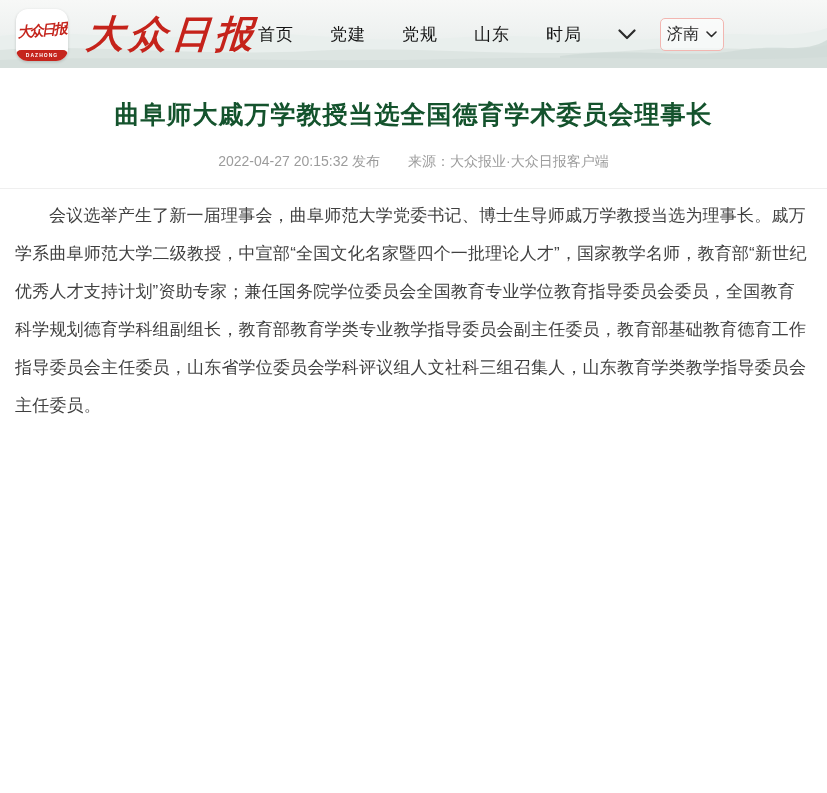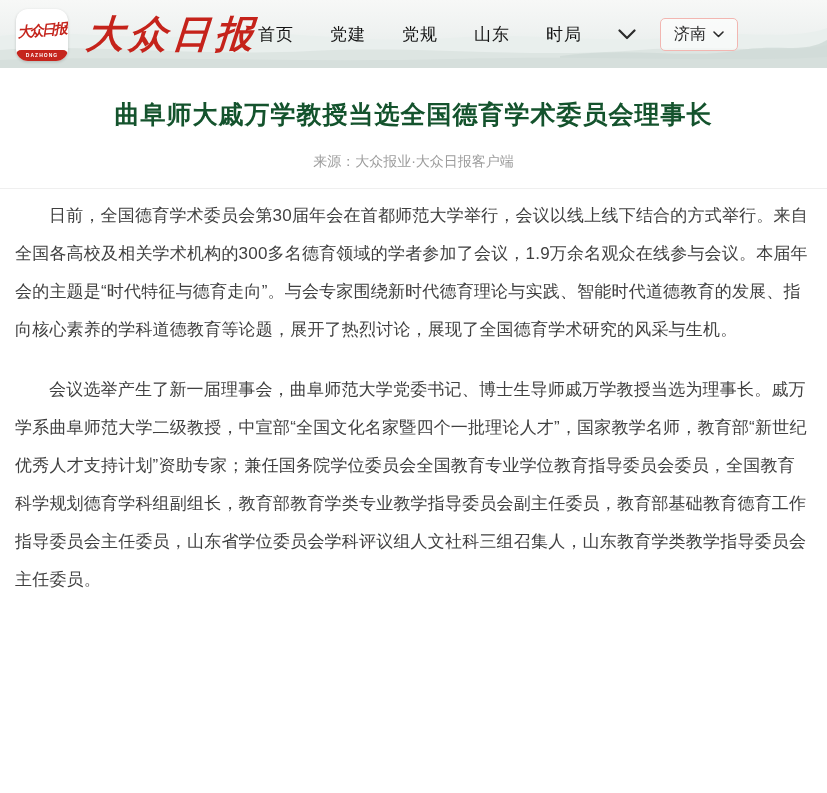--- a/index.html
+++ b/index.html
@@ -37,21 +37,21 @@
   }
   .main-nav { display:flex; align-items:center; position:relative; z-index:2; }
   .nav-item {
     font-size:17px; color:#141414; margin-right:36px; cursor:pointer; white-space:nowrap;
     letter-spacing:1px;
   }
   .nav-more { display:flex; align-items:center; margin-right:24px; cursor:pointer; }
   .region-pill {
     display:inline-flex; align-items:center; gap:7px; cursor:pointer;
     border:1px solid #f2b6b1; border-radius:5px; background:rgba(255,255,255,.6);
-    padding:5px 13px; font-size:16px; color:#2b2b2b;text-align:right;
+    padding:5px 6px; font-size:16px; color:#2b2b2b;text-align:right;
   }
 
   
   .article-wrap { padding:30px 15px 0; }
   .article-title {
     text-align:center; font-size:25px; line-height:33px; color:#14532d;
     font-weight:600; letter-spacing:1px;
   }
   .byline { margin-top:28px; text-align:center; color:#9c9c9c; font-size:14px; }
   .meta-row {
@@ -103,24 +103,24 @@
         </svg>
       </span>
     </nav>
   </header>
 
   <main class="article-wrap">
     <h1 class="article-title">曲阜师大戚万学教授当选全国德育学术委员会理事长</h1>
 
 
     <div class="meta-row">
+      <span>2022-04-27 20:15:32 发布</span>
       <span>来源：大众报业·大众日报客户端</span>
     </div>
 
     <div class="separator"></div>
 
     <article class="article-body">
-      <p>日前，全国德育学术委员会第30届年会在首都师范大学举行，会议以线上线下结合的方式举行。来自全国各高校及相关学术机构的300多名德育领域的学者参加了会议，1.9万余名观众在线参与会议。本届年会的主题是“时代特征与德育走向”。与会专家围绕新时代德育理论与实践、智能时代道德教育的发展、指向核心素养的学科道德教育等论题，展开了热烈讨论，展现了全国德育学术研究的风采与生机。</p>
       <p>会议选举产生了新一届理事会，曲阜师范大学党委书记、博士生导师戚万学教授当选为理事长。戚万学系曲阜师范大学二级教授，中宣部“全国文化名家暨四个一批理论人才”，国家教学名师，教育部“新世纪优秀人才支持计划”资助专家；兼任国务院学位委员会全国教育专业学位教育指导委员会委员，全国教育科学规划德育学科组副组长，教育部教育学类专业教学指导委员会副主任委员，教育部基础教育德育工作指导委员会主任委员，山东省学位委员会学科评议组人文社科三组召集人，山东教育学类教学指导委员会主任委员。</p>
     </article>
   </main>
 
 </div>
 
 </body></html>

